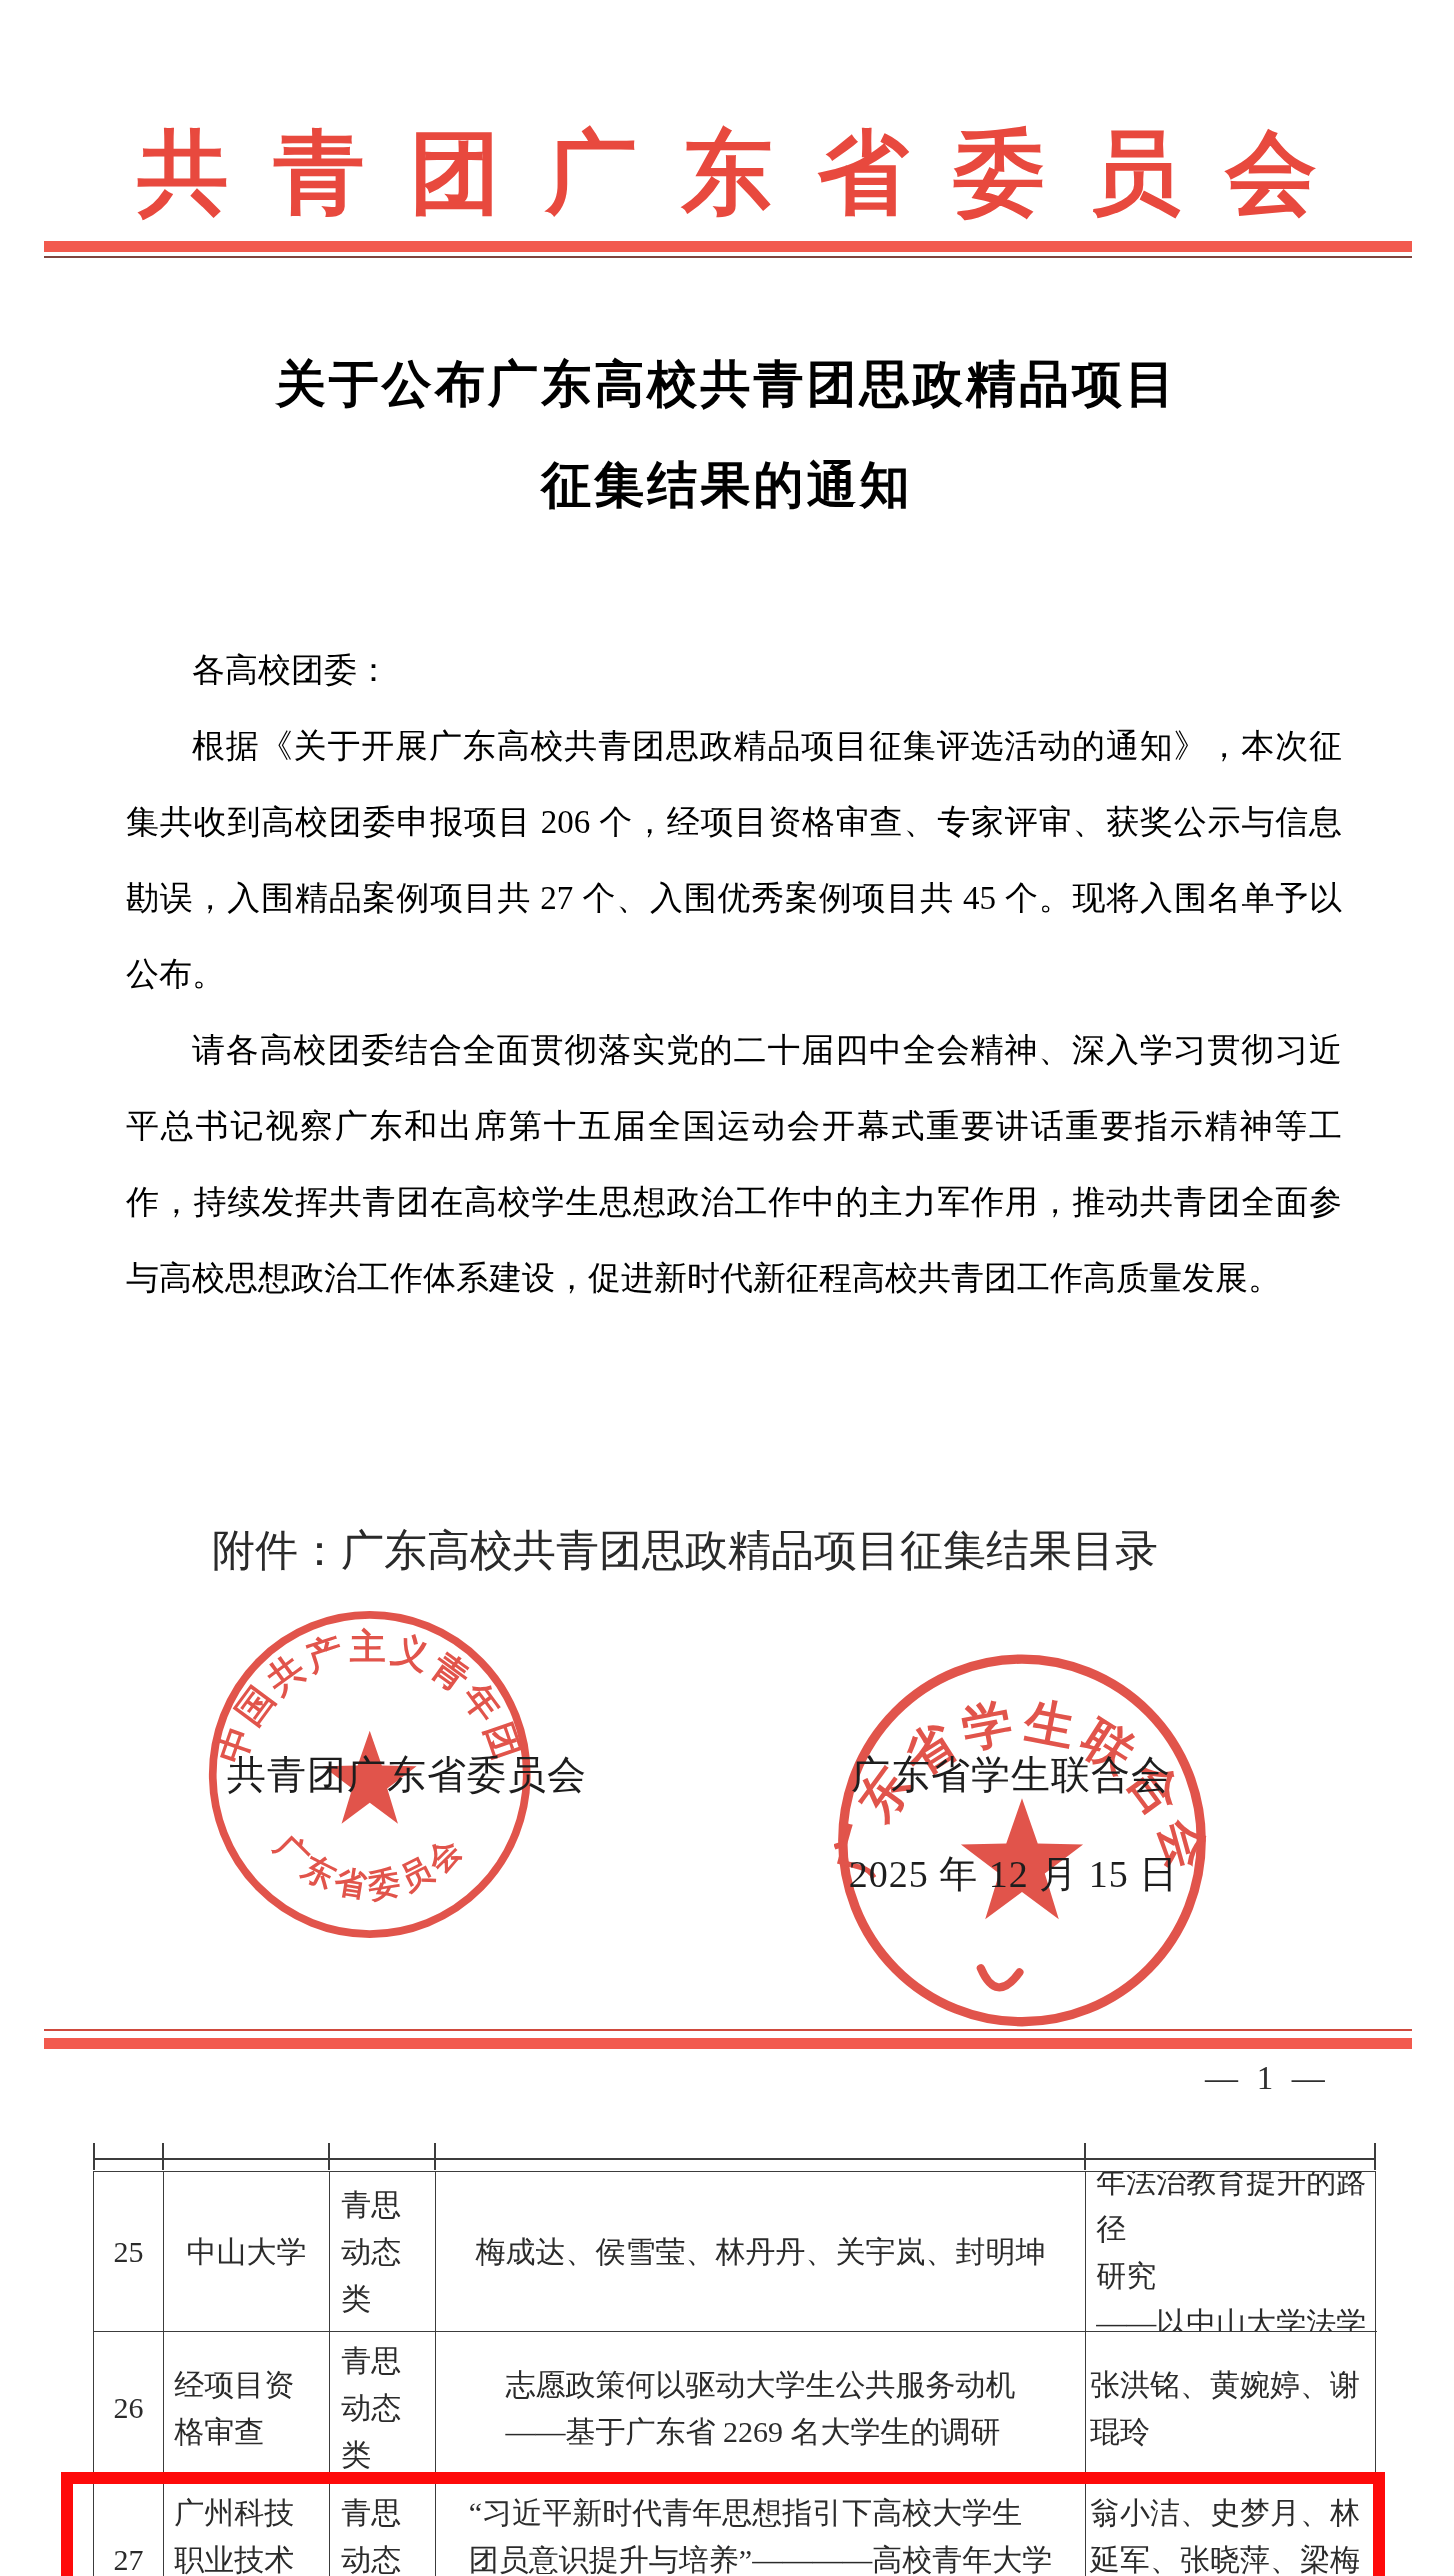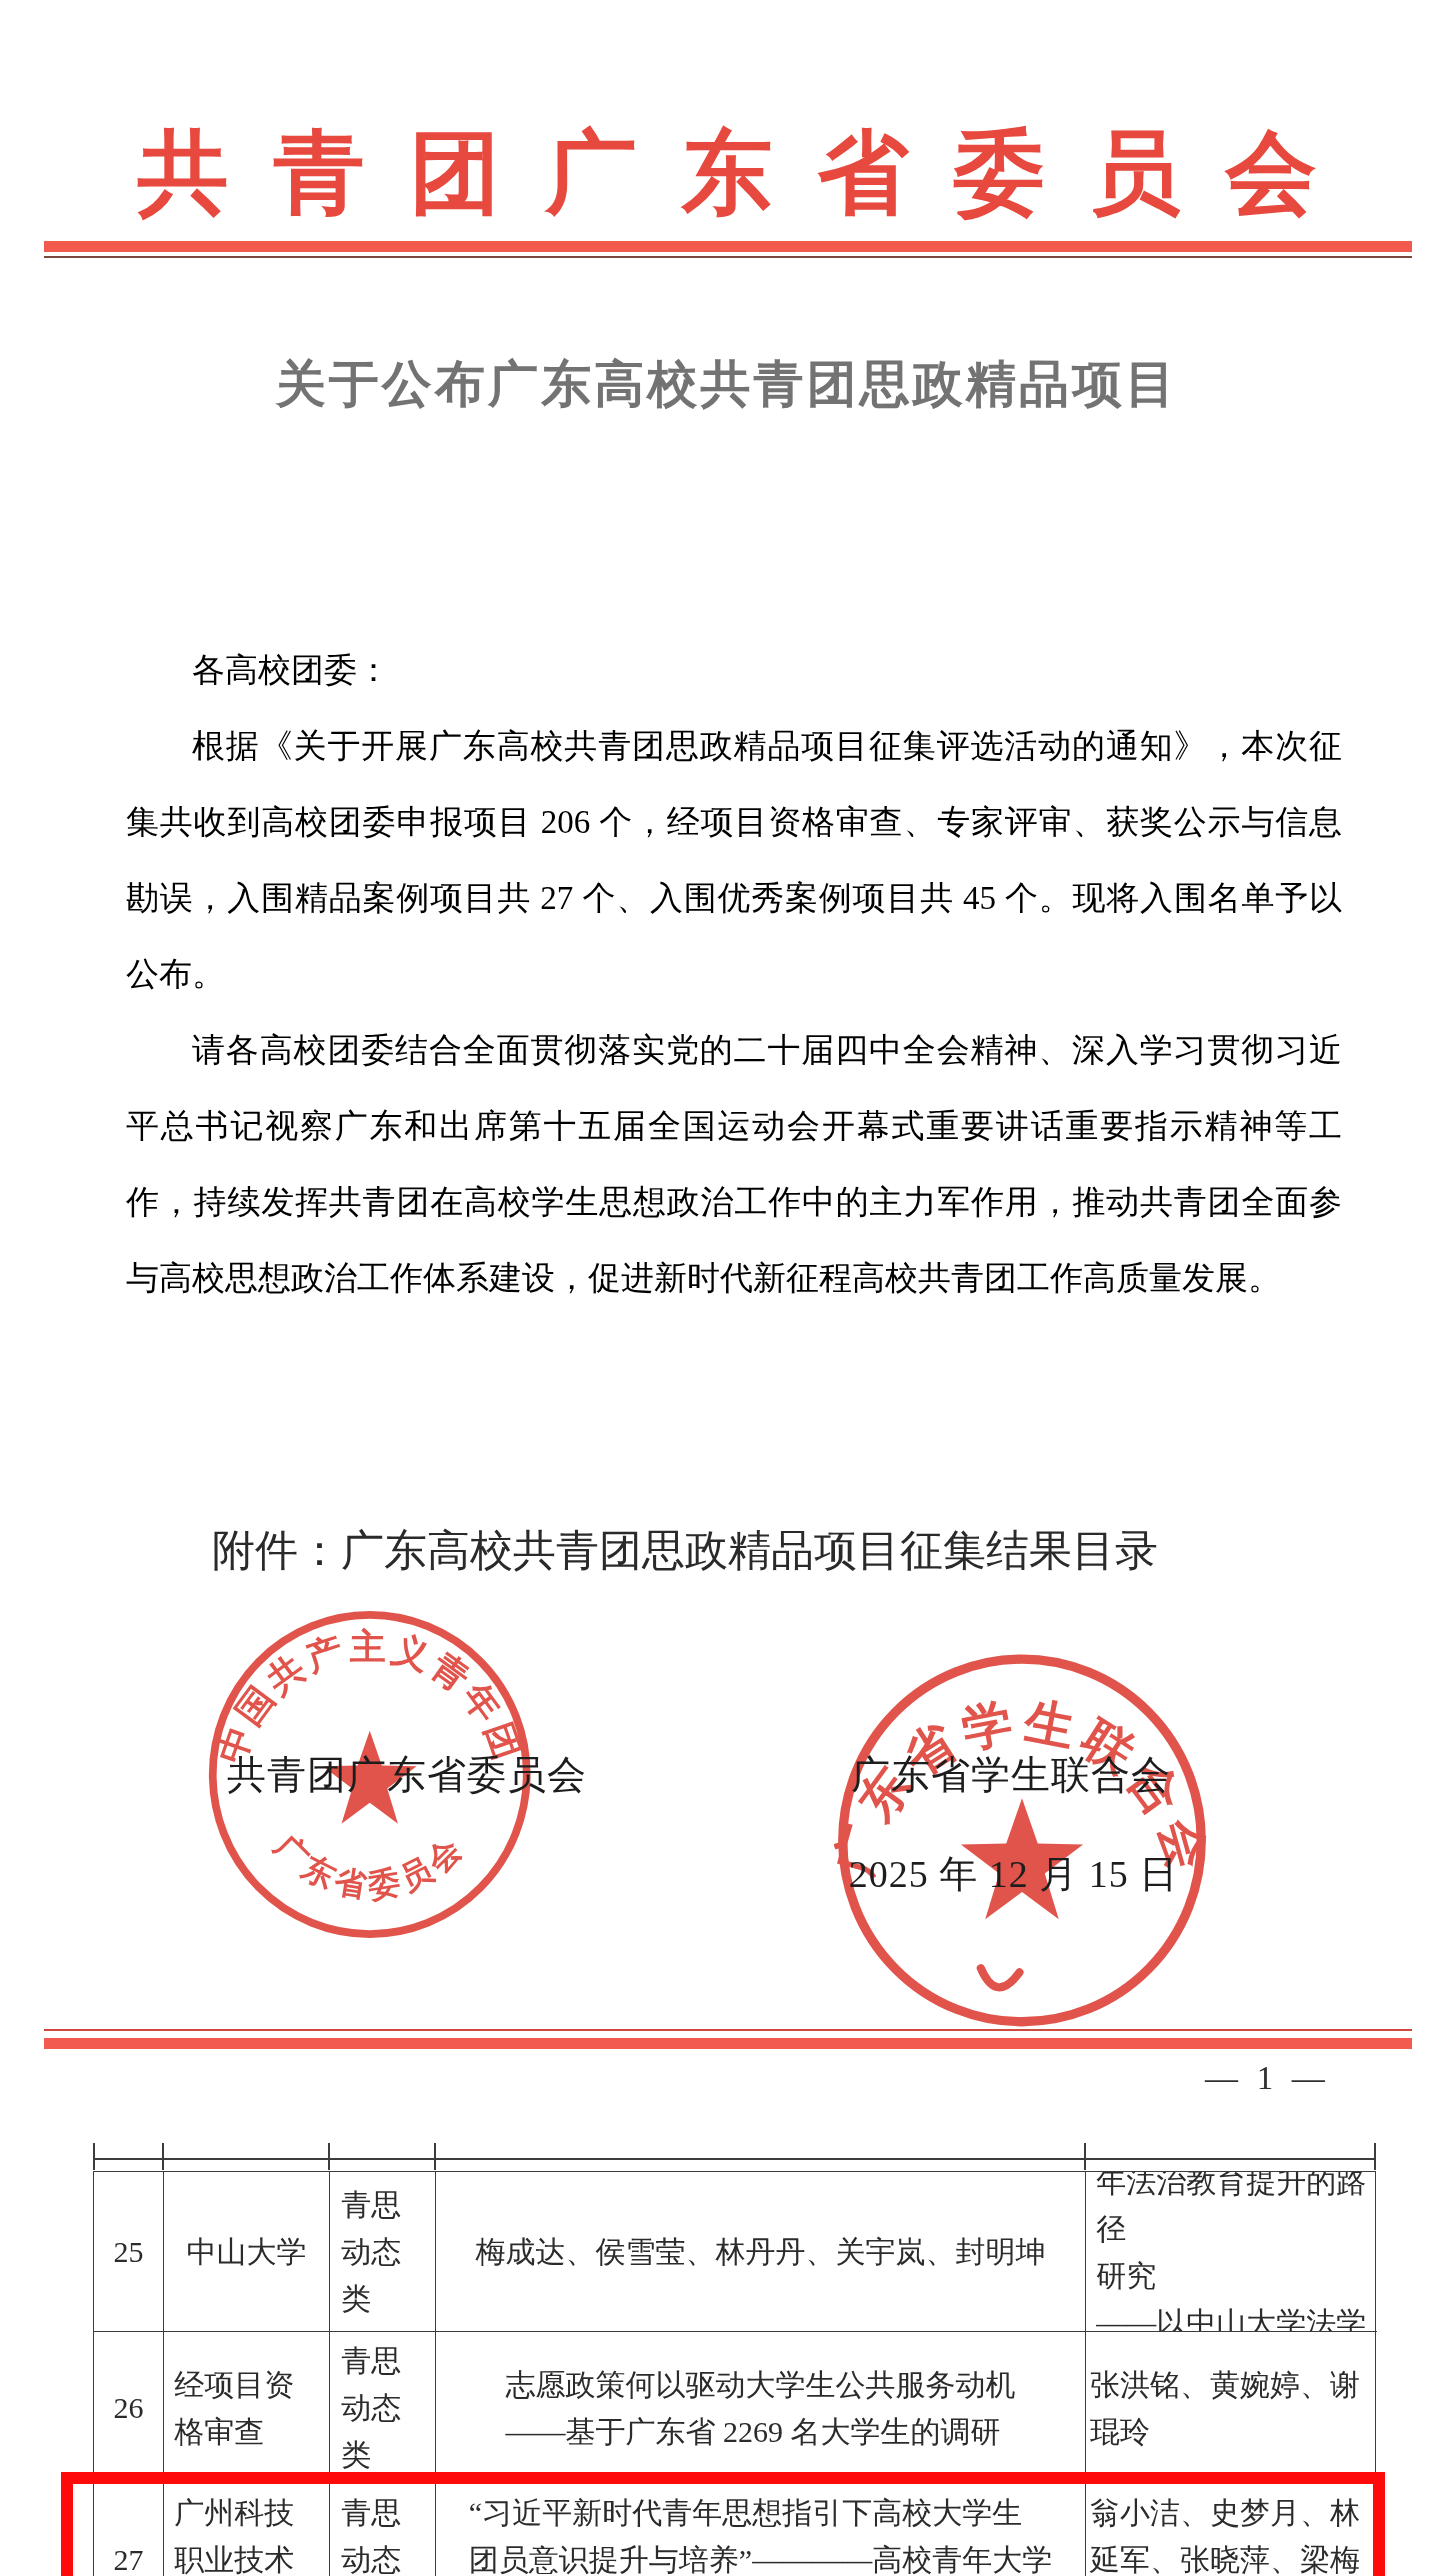--- a/index.html
+++ b/index.html
@@ -19,21 +19,21 @@
   .rule { position:absolute; left:44px; width:1368px; }
   .rule-top-thick    { top:241px;  height:10.8px; background:#f25a4e; }
   .rule-top-thin     { top:256px;  height:2.1px;  background:#7e463f; }
   .rule-bottom-thin  { top:2029px; height:2.1px;  background:#cf4a3e; }
   .rule-bottom-thick { top:2038px; height:11.3px; background:#f25a4e; }
 
   
   .doc-title {
     position:absolute; top:334px; left:0; width:100%;
     text-align:center; font-weight:bold; font-size:50px;
-    line-height:101px; color:#737373; letter-spacing:3.1px;
+    line-height:101px; color:#000000; letter-spacing:3.1px;
   }
 
   
   .body-text {
     position:absolute; left:126px; top:632px; width:1216px;
     font-size:33px; line-height:76px; text-align:justify;
     color:#000000;
   }
   .body-text p { margin:0; text-indent:2em; }
   .salutation { text-indent:0; }
@@ -94,20 +94,21 @@
 <body>
 
 <div class="page">
 
   <div class="letterhead">共青团广东省委员会</div>
   <div class="rule rule-top-thick"></div>
   <div class="rule rule-top-thin"></div>
 
   <div class="doc-title">
     <div>关于公布广东高校共青团思政精品项目</div>
+    <div>征集结果的通知</div>
   </div>
 
   <div class="body-text">
     <p class="salutation">各高校团委：</p>
     <p>根据《关于开展广东高校共青团思政精品项目征集评选活动的通知》，本次征集共收到高校团委申报项目 206 个，经项目资格审查、专家评审、获奖公示与信息勘误，入围精品案例项目共 27 个、入围优秀案例项目共 45 个。现将入围名单予以公布。</p>
     <p>请各高校团委结合全面贯彻落实党的二十届四中全会精神、深入学习贯彻习近平总书记视察广东和出席第十五届全国运动会开幕式重要讲话重要指示精神等工作，持续发挥共青团在高校学生思想政治工作中的主力军作用，推动共青团全面参与高校思想政治工作体系建设，促进新时代新征程高校共青团工作高质量发展。</p>
   </div>
   <div class="attachment">附件：广东高校共青团思政精品项目征集结果目录</div>
 
   <svg class="seal seal-left" width="332" height="335" viewBox="0 0 645 650">

